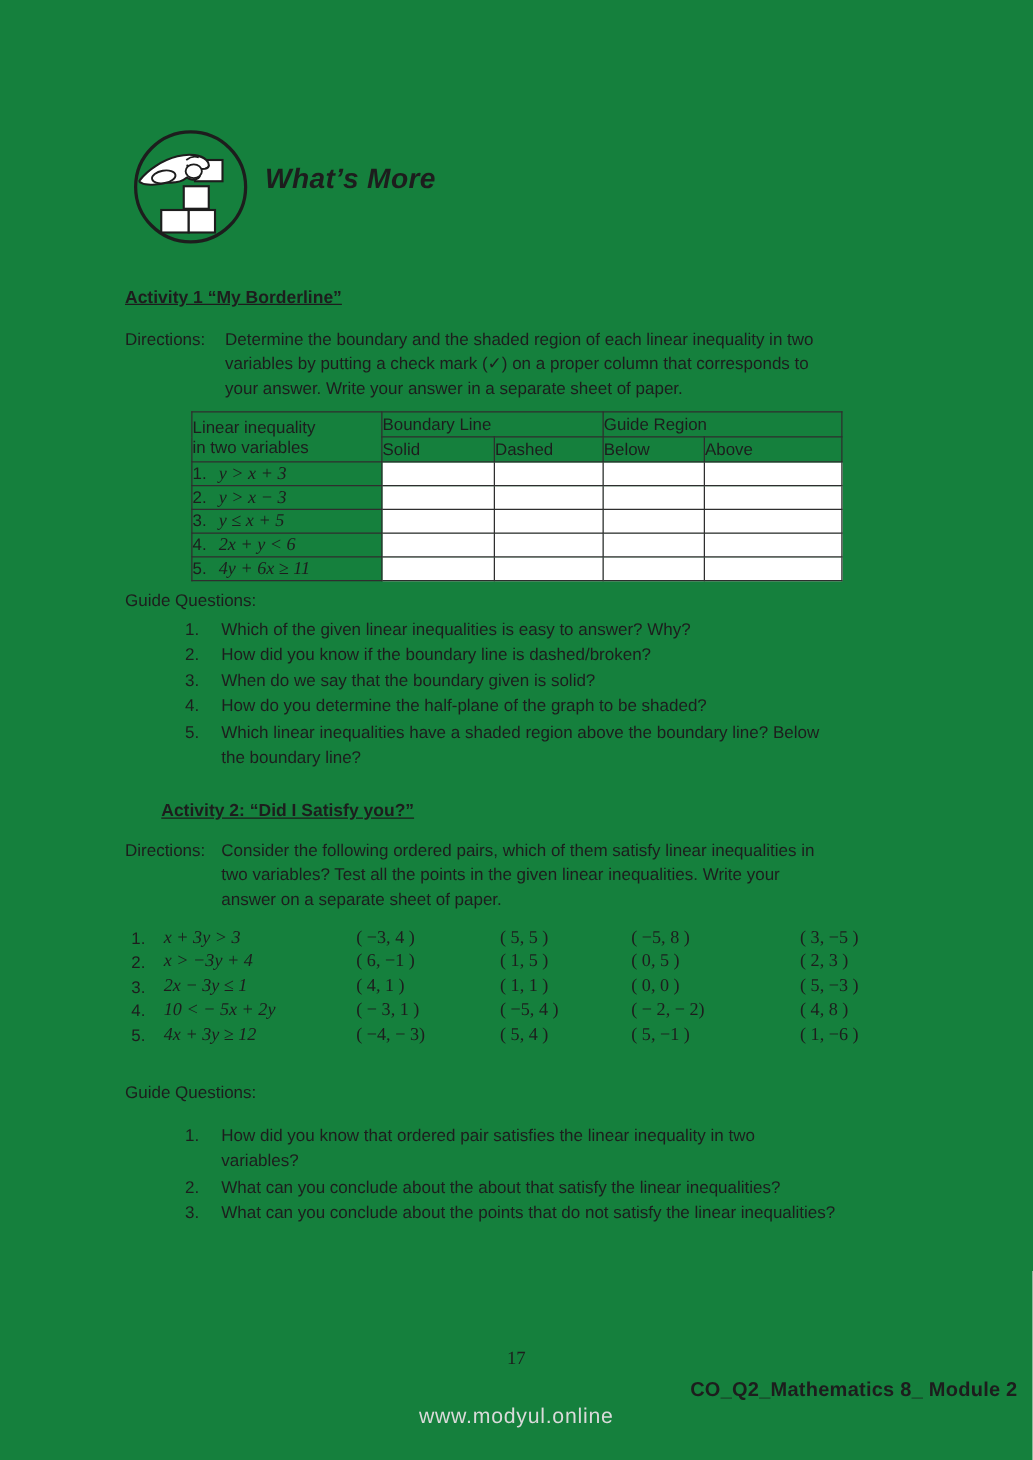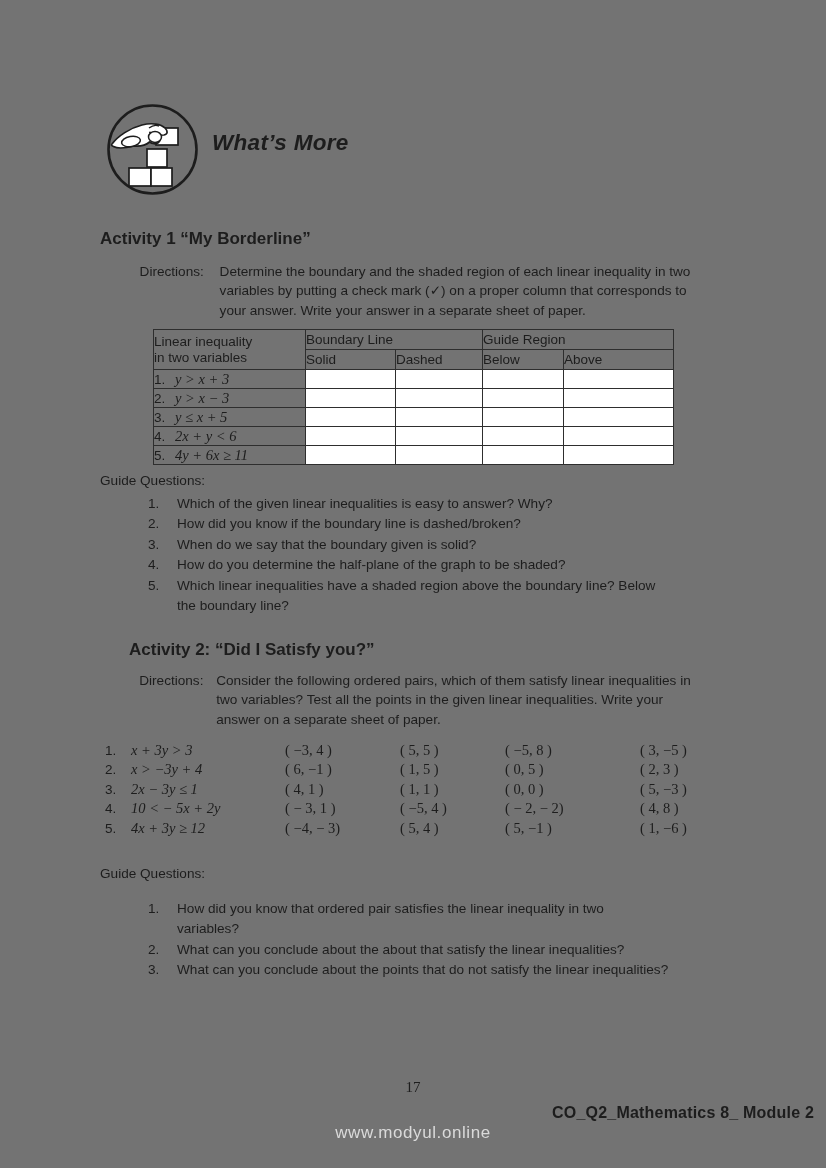--- a/index.html
+++ b/index.html
@@ -1,30 +1,30 @@
 <!DOCTYPE html>
 <html><head>
 <meta charset="utf-8">
 <style>
   html,body{margin:0;padding:0;background:#e8e8e8;}
   .page{
-    position:relative;width:826px;height:1168px;background:#737373;
+    position:relative;width:826px;height:1168px;background:#15803d;
     font-family:"Liberation Sans",sans-serif;color:#1d1d1d;overflow:hidden;
     margin:0 auto;
   }
   .abs{position:absolute;}
   
   .masthead-icon{left:106px;top:102px;width:93px;height:95px;}
   .masthead-title{left:212px;top:130px;margin:0;font-size:22.5px;font-weight:bold;font-style:italic;letter-spacing:.3px;}
   
-  .section-title{margin:0;font-size:17px;font-weight:bold;}
+  .section-title{margin:0;font-size:14px;font-weight:bold;text-decoration:underline;}
   .a1-title{left:100px;top:229px;}
   .a2-title{left:100px;top:640px;margin-left:29px;}
   
-  .directions{display:flex;font-size:13.6px;line-height:19.4px;justify-content:center;}
+  .directions{display:flex;font-size:13.6px;line-height:19.4px;}
   .a1-directions{left:100px;top:262px;width:630px;}
   .a2-directions{left:100px;top:671px;width:630px;}
   .directions .dlabel{flex:none;}
   .a1-directions .dlabel{width:80px;}
   .a2-directions .dlabel{width:77px;}
   .pre{white-space:pre-line;}
   
   table.borderline{position:absolute;left:153px;top:329px;border-collapse:collapse;font-size:13.5px;table-layout:fixed;}
   table.borderline th,table.borderline td{border:1.4px solid #2e2e2e;padding:0;}
   table.borderline th{font-weight:normal;text-align:left;line-height:16px;}

